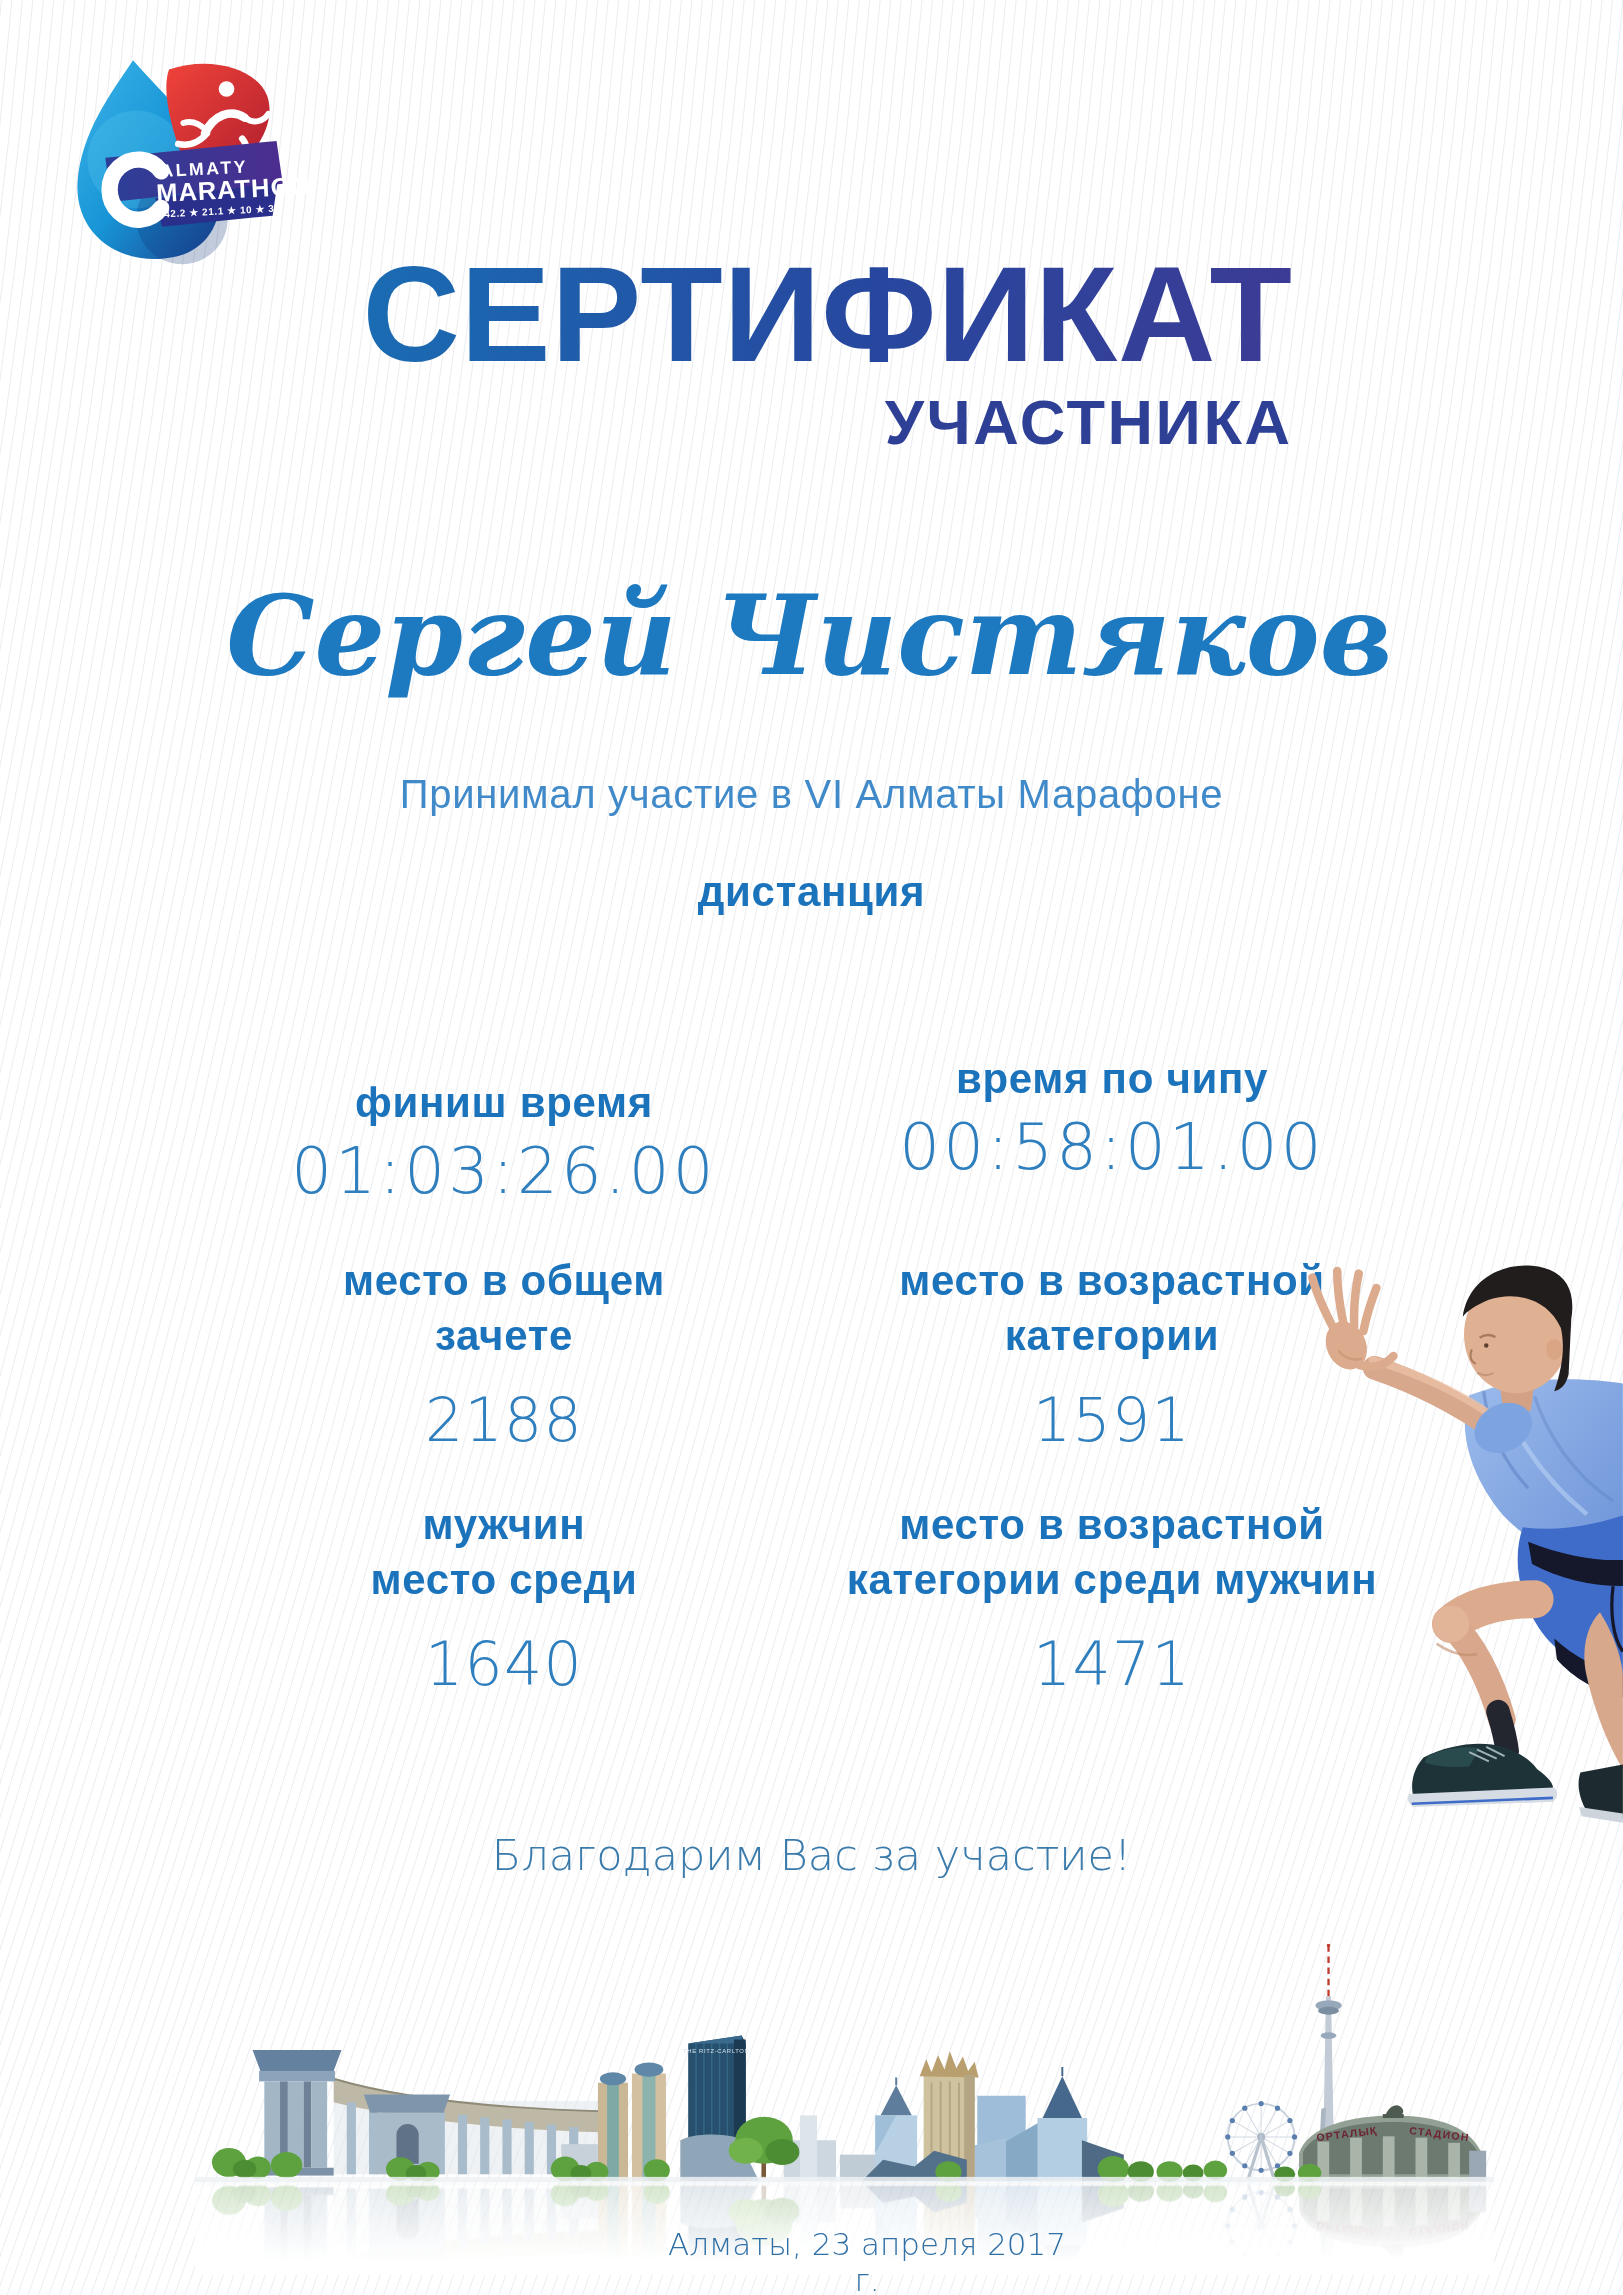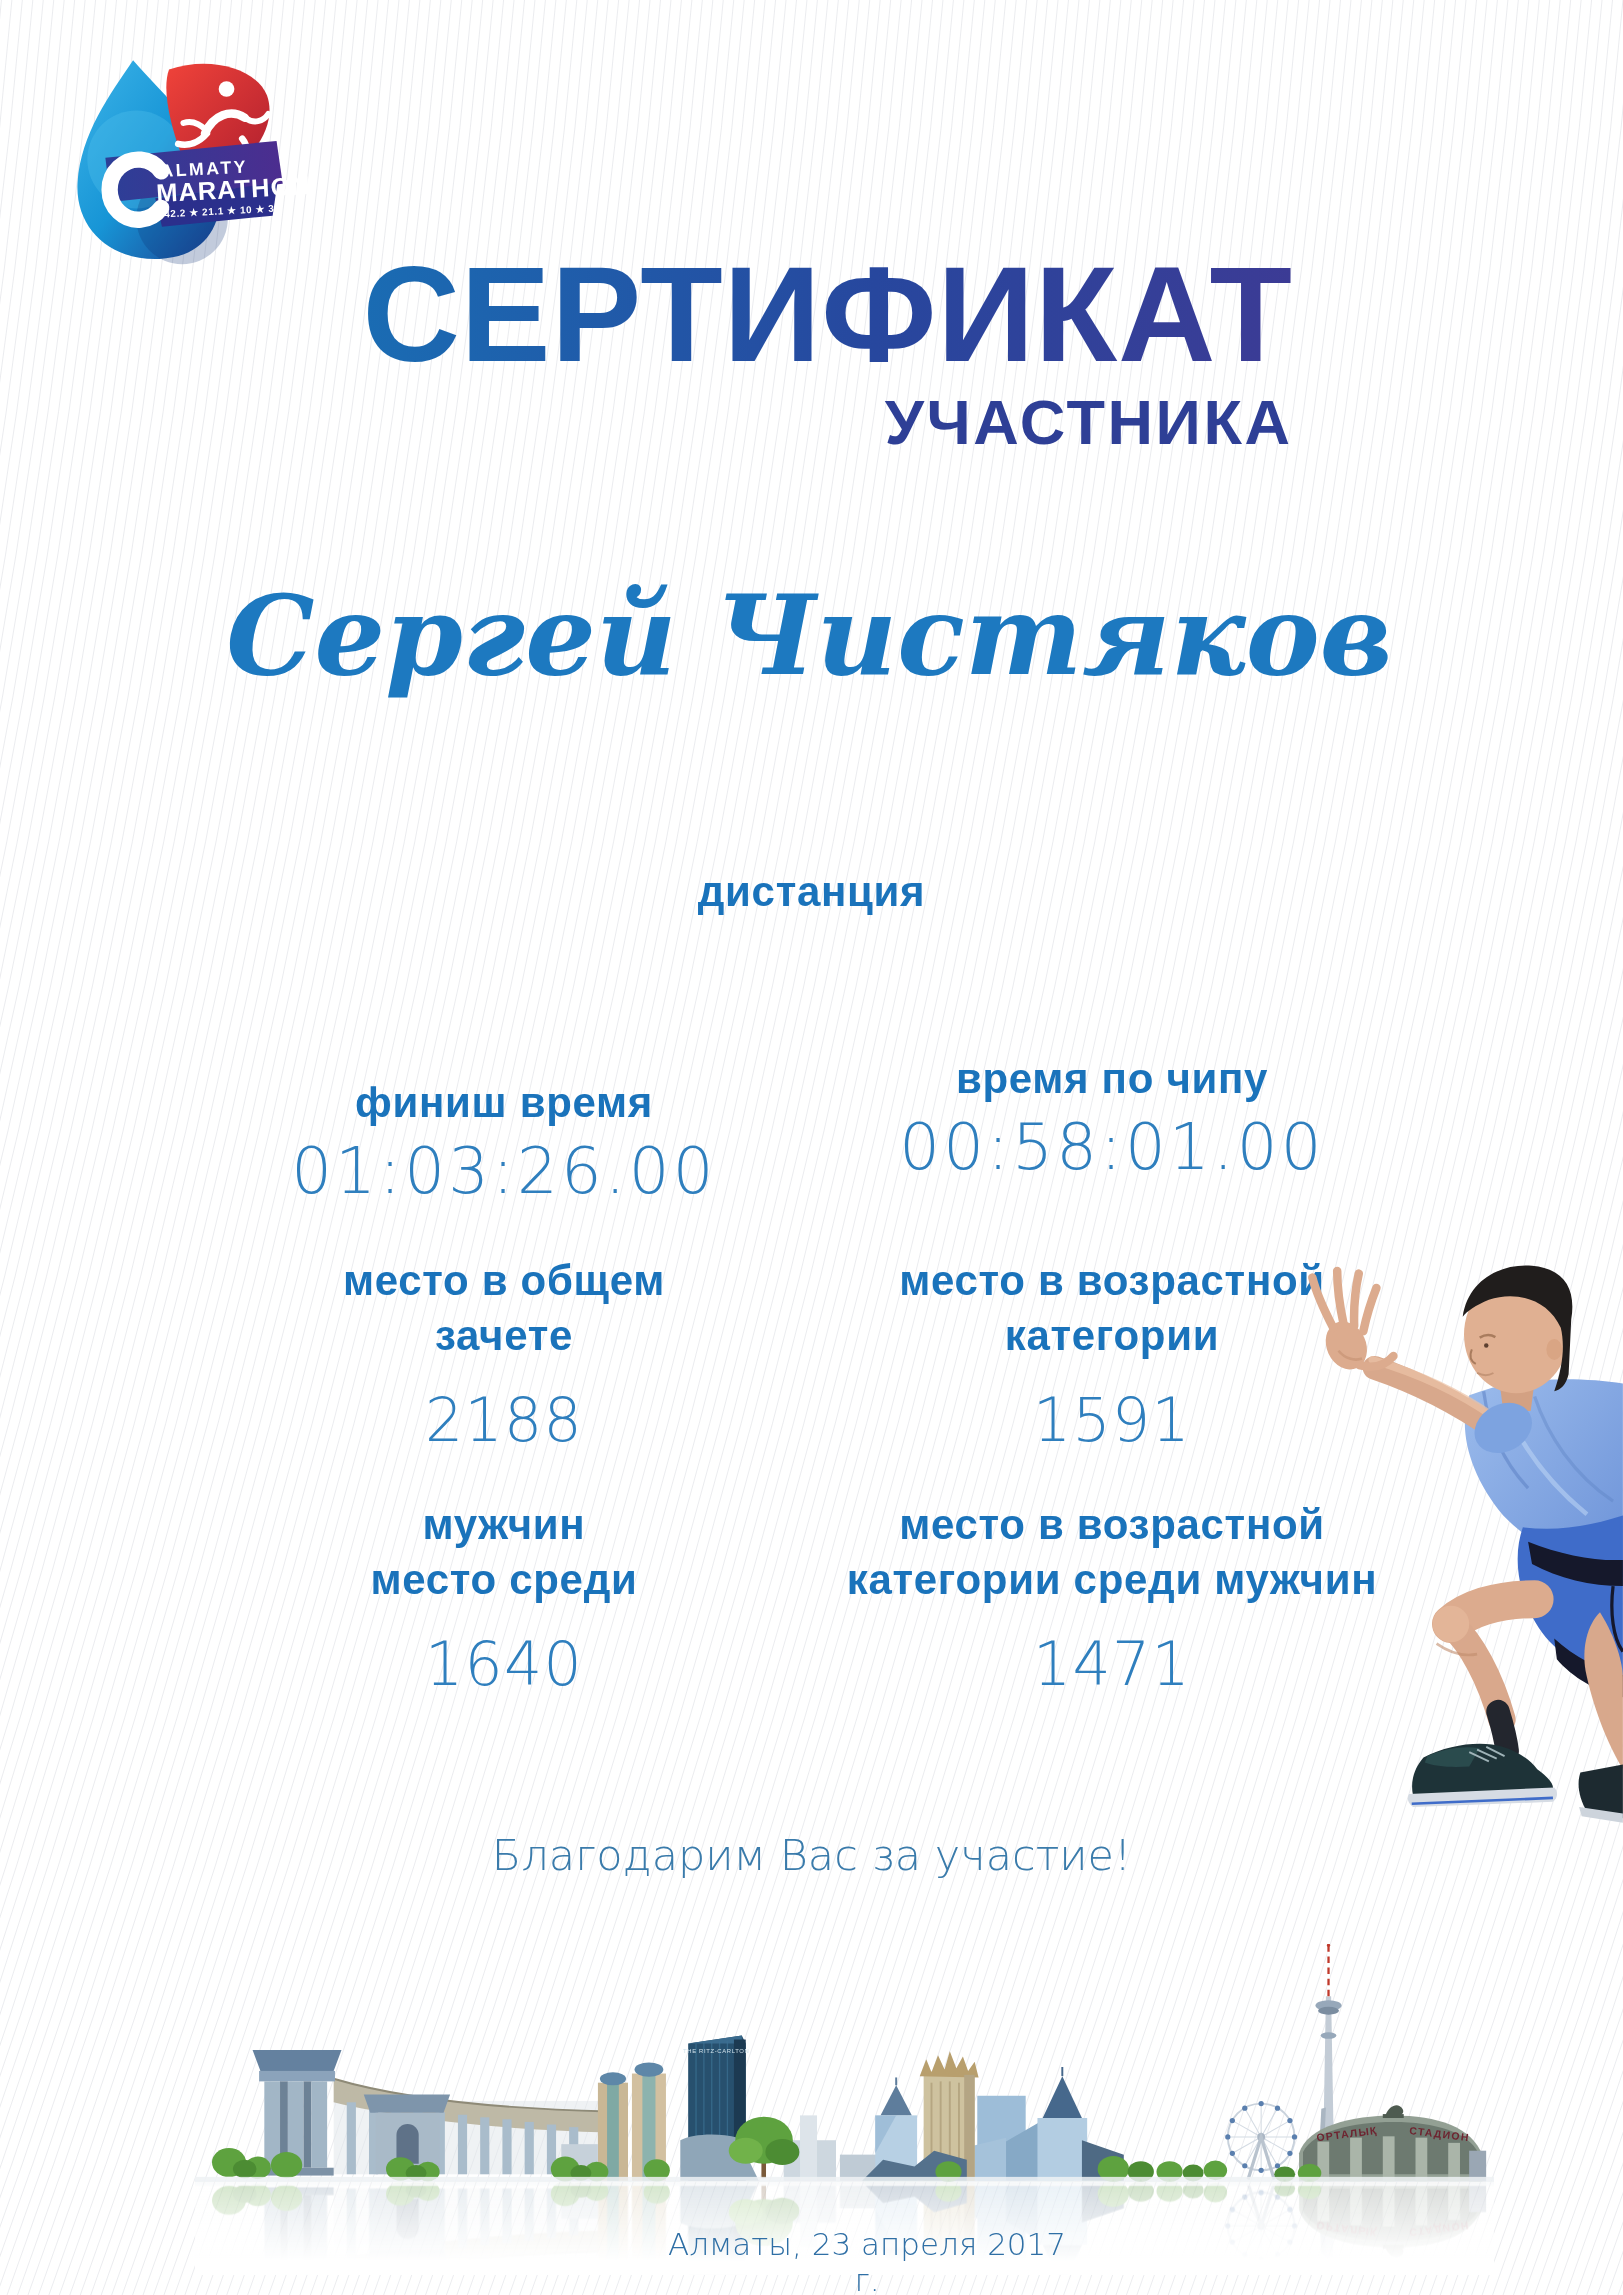--- a/index.html
+++ b/index.html
@@ -96,20 +96,21 @@
       </g>
       <path d="M 138 178 A 44 46 0 1 0 138 234" fill="none" stroke="#ffffff" stroke-width="25" stroke-linecap="round"></path>
     </svg>
 
     <div class="title-wrap">
       <div class="title">СЕРТИФИКАТ</div>
       <div class="subtitle">УЧАСТНИКА</div>
     </div>
 
     <div class="name">Сергей Чистяков</div>
+    <div class="participation">Принимал участие в VI Алматы Марафоне</div>
 
     <div class="stat" id="stat-distance">
       <div class="lbl">
         <span>дистанция</span>
         <span></span>
       </div>
     </div>
 
     <div class="stat" id="stat-finish">
       <div class="lbl">

